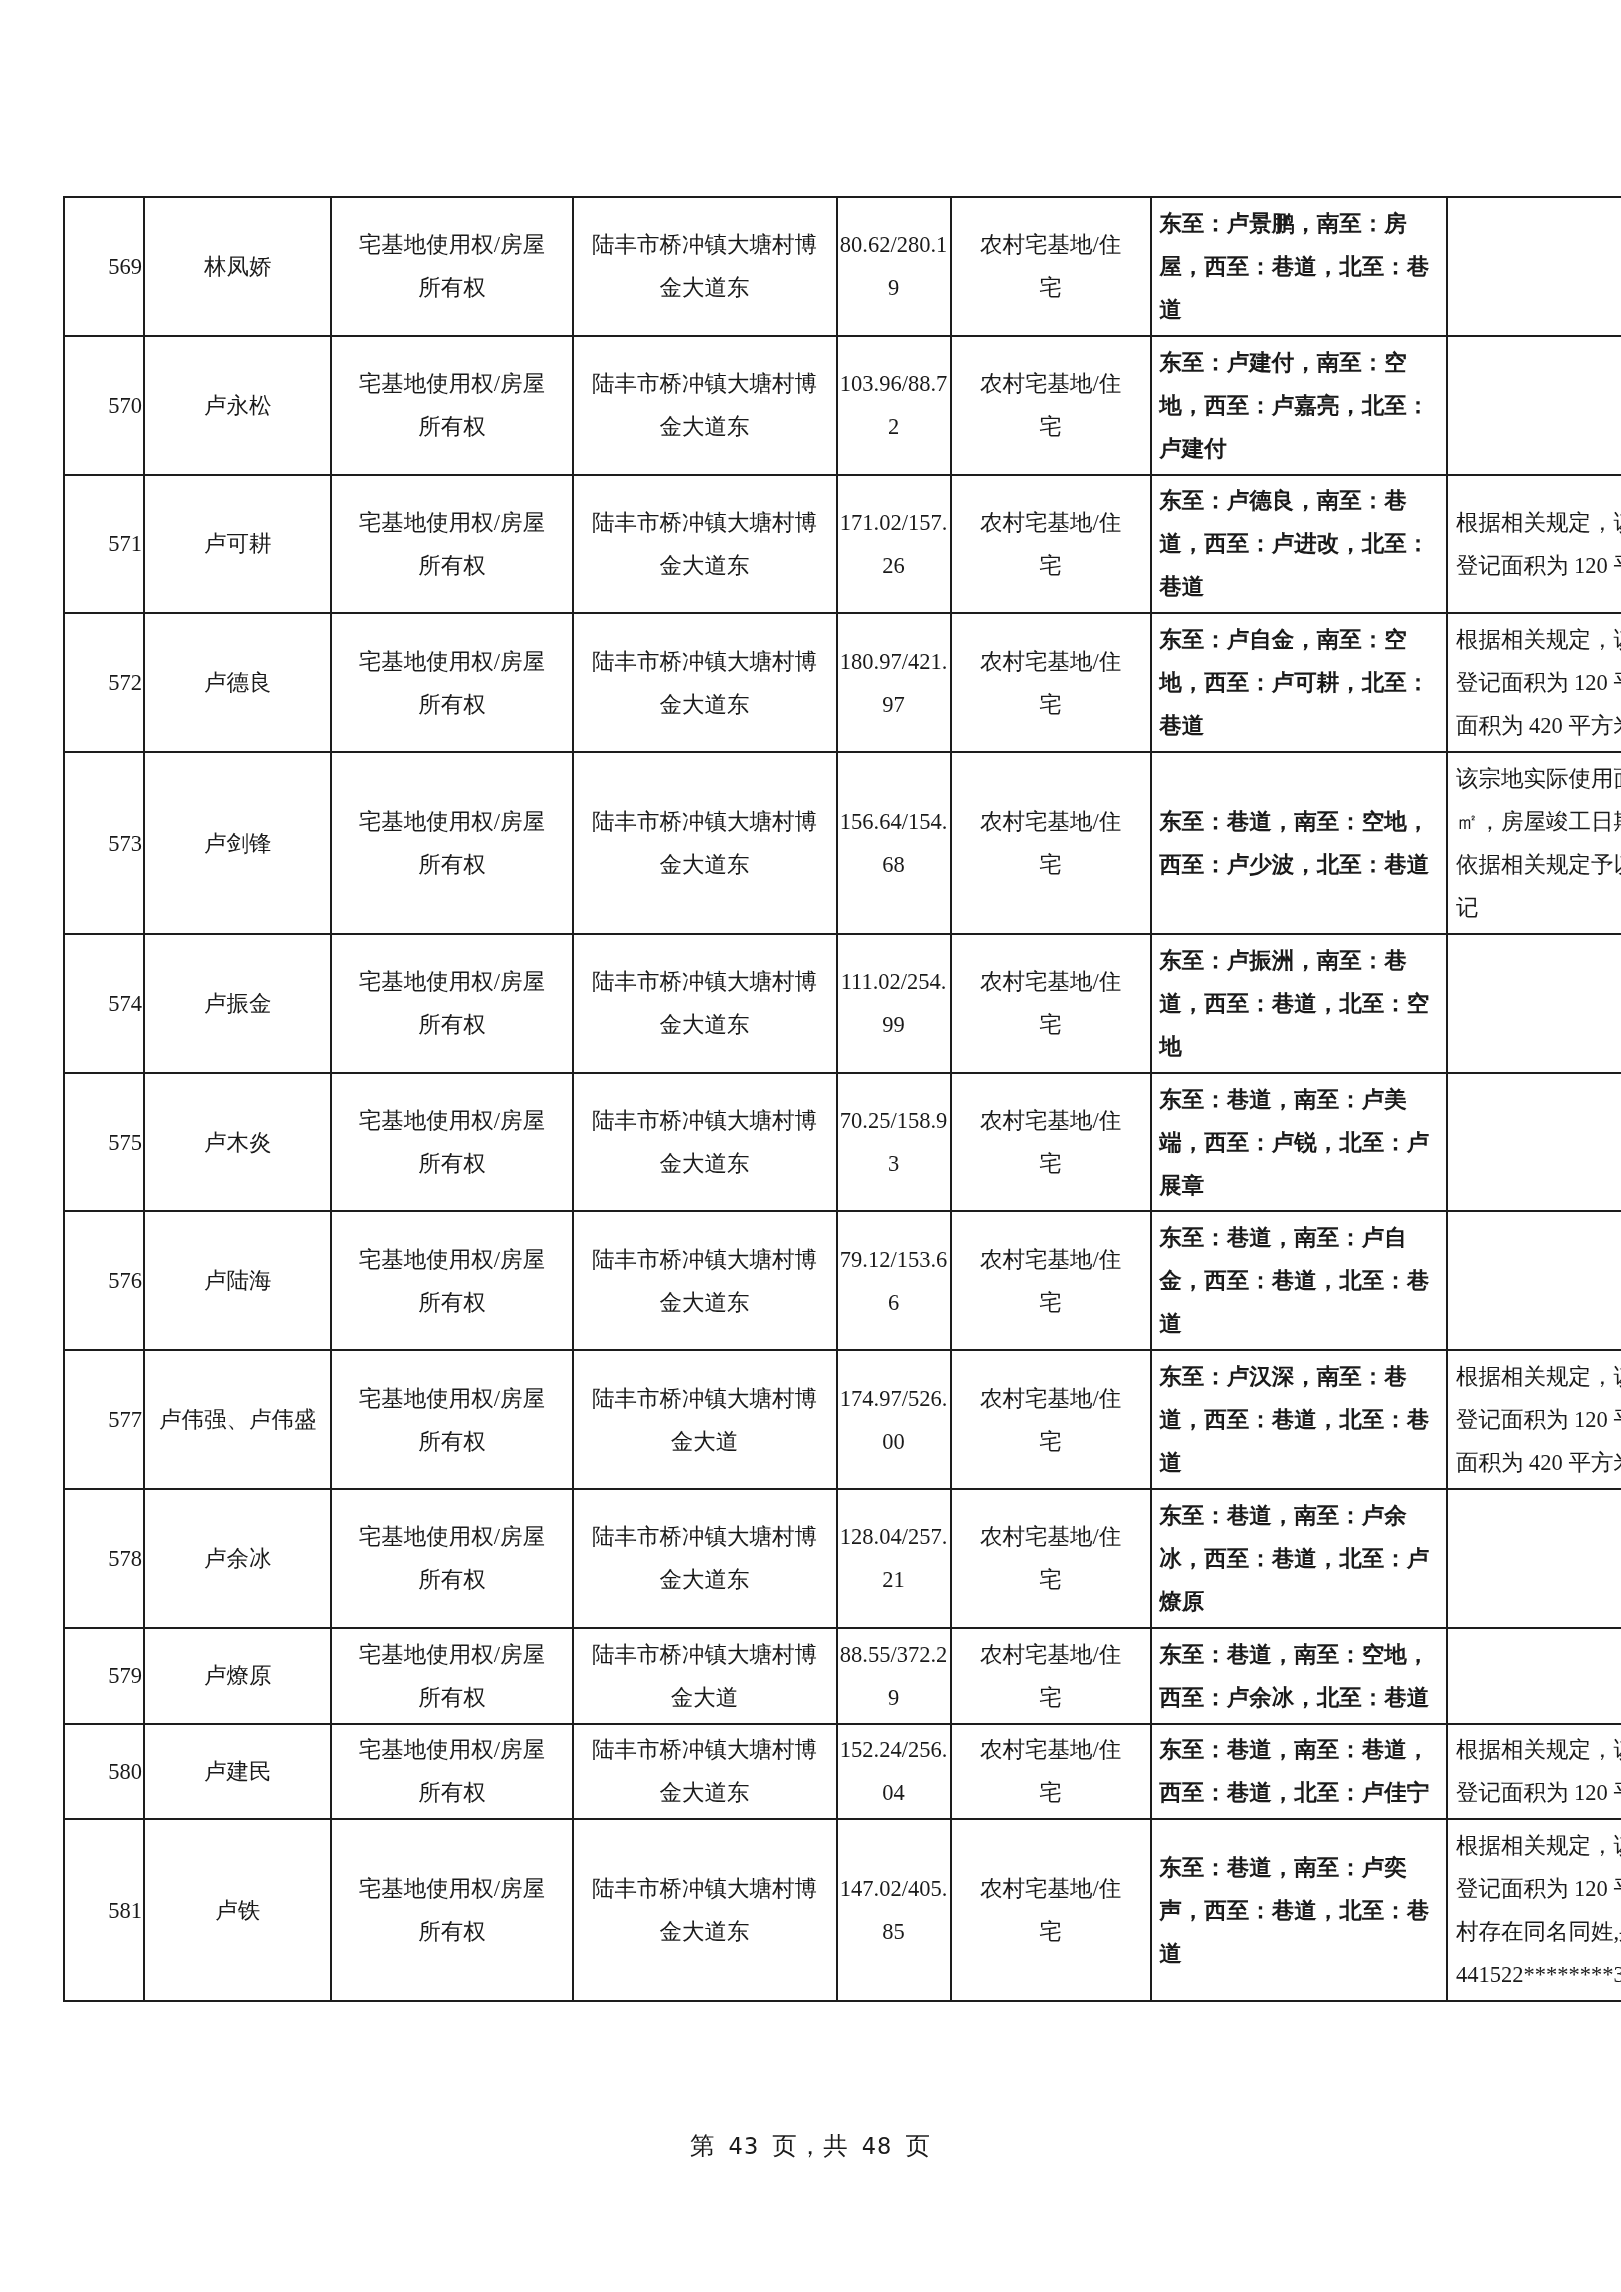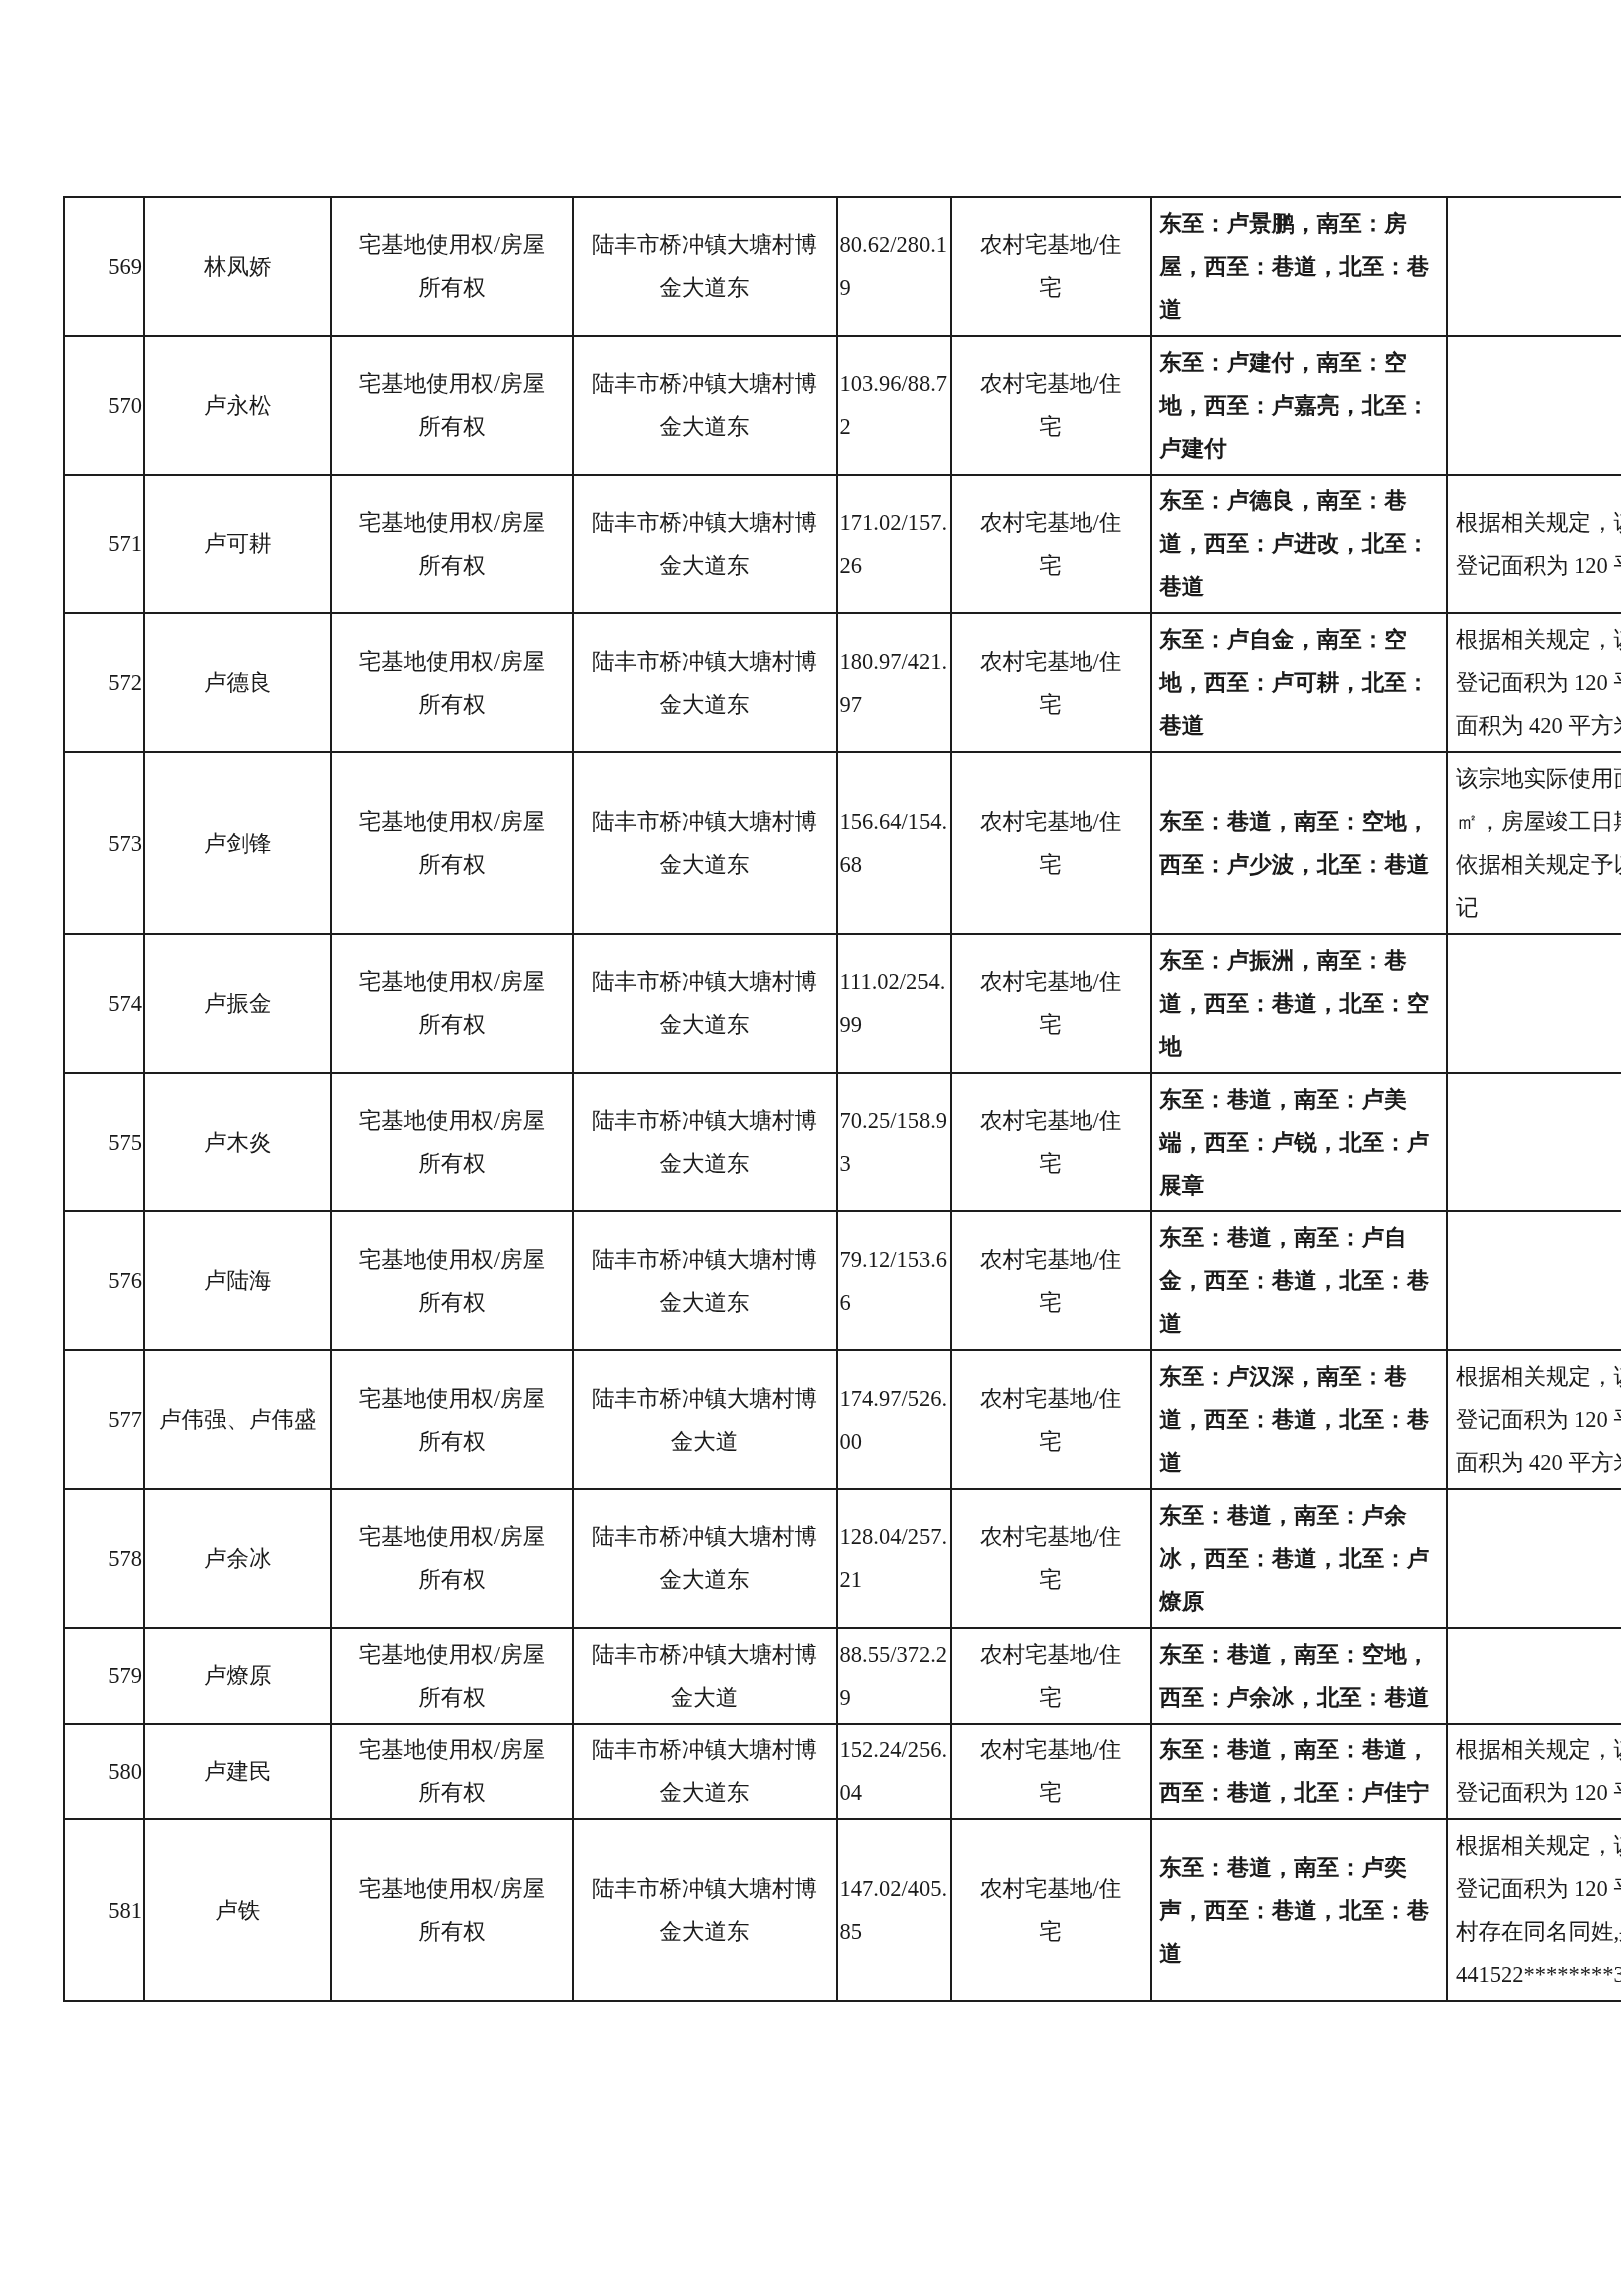--- a/index.html
+++ b/index.html
@@ -34,21 +34,21 @@
     border: 2px solid #1d1d1d;
     font-size: 22.5px;
     line-height: 43px;
     vertical-align: middle;
     overflow: hidden;
   }
   td.c-seq      { width: 76px;  text-align: right; }
   td.c-name     { width: 158px; text-align: center; padding: 0 13.7px; margin-top: 48px; }
   td.c-rights   { width: 200px; text-align: center; padding: 0 19.6px; }
   td.c-location { width: 226px; text-align: center; padding: 0 18px; }
-  td.c-area     { width: 108px; text-align: left; padding: 0 2px; word-break: break-all; margin-top: 16px; }
+  td.c-area     { width: 108px; text-align: center; padding: 0 2px; word-break: break-all; margin-top: 16px; }
   td.c-type     { width: 154px; text-align: center; padding: 0 22px; }
   td.c-boundary { width: 279px; text-align: left; padding: 3.9px 7.8px; font-weight: bold; }
   td.c-remark   { width: 291px; text-align: left; padding: 3.9px 7.8px; }
   .footer {
     position: absolute;
     left: 0;
     top: 2129px;
     width: 1621px;
     text-align: center;
     font-size: 24.5px;
@@ -194,15 +194,22 @@
       <td class="c-rights">宅基地使用权/房屋所有权</td>
       <td class="c-location">陆丰市桥冲镇大塘村博金大道东</td>
       <td class="c-area">147.02/405.85</td>
       <td class="c-type">农村宅基地/住宅</td>
       <td class="c-boundary">东至：巷道，南至：卢奕声，西至：巷道，北至：巷道</td>
       <td class="c-remark">根据相关规定，该宗地确权登记面积为 120 平方米；本村存在同名同姓,身份证号：441522********3377</td>
     </tr>
       </tbody>
   </table>
 
+  <div class="footer">
+    <span>第</span>
+    <span class="num">43</span>
+    <span>页，共</span>
+    <span class="num">48</span>
+    <span>页</span>
+  </div>
 
 </div>
 
 
 </body></html>

